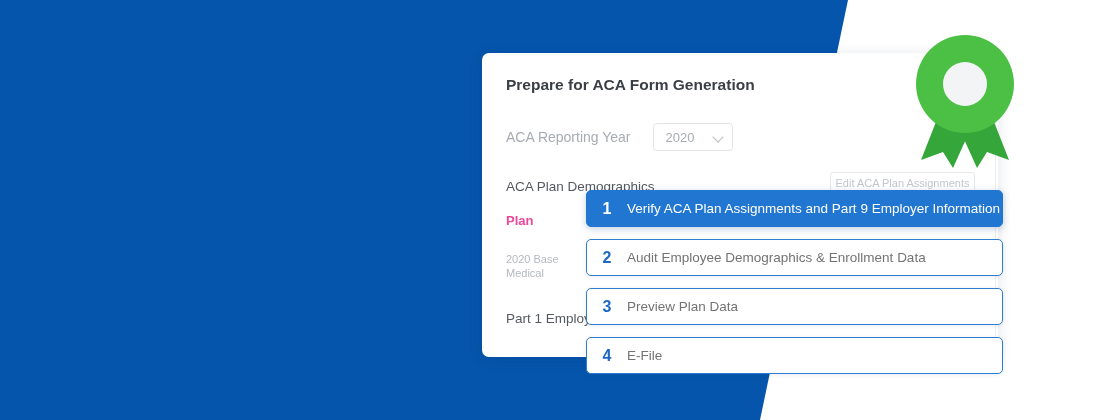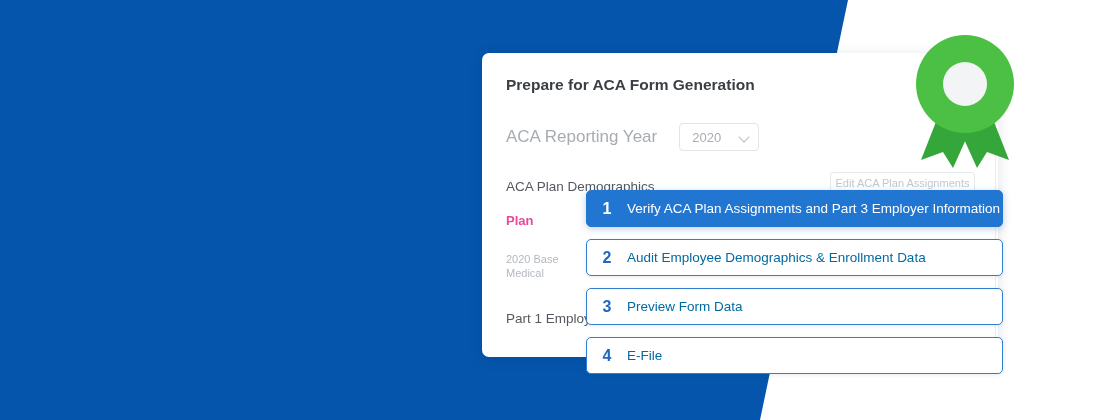--- a/index.html
+++ b/index.html
@@ -79,21 +79,21 @@
   }
 
   .field-row {
     position: absolute;
     left: 24px;
     top: 70px;
     display: flex;
     align-items: center;
   }
   .field-label {
-    font-size: 17px;
+    font-size: 14px;
     color: #a7acb2;
     margin-right: 22px;
     white-space: nowrap;
   }
   .select-box {
     width: 80px;
     height: 28px;
     border: 1px solid #e2e5e8;
     border-radius: 4px;
     background: #ffffff;
@@ -223,21 +223,21 @@
     width: 40px;
     text-align: center;
     font-size: 16px;
     font-weight: bold;
     color: #1d68c4;
     flex: none;
   }
   .step.active .step-num { color: #ffffff; }
   .step-label {
     font-size: 13.5px;
-    color: #0369a1;
+    color: #737373;
     white-space: nowrap;
   }
   .step.active .step-label {
     color: #ffffff;
     font-weight: normal;
   }
 
   
   .badge {
     position: absolute;
@@ -287,29 +287,29 @@
     </div>
 
     <div class="subsection-label">Part 1 Employer Inf</div>
 
     <div class="card-vline"></div>
   </div>
 
   <div class="steps">
     <div class="step active">
       <span class="step-num">1</span>
-      <span class="step-label">Verify ACA Plan Assignments and Part 3 Employer Information</span>
+      <span class="step-label">Verify ACA Plan Assignments and Part 9 Employer Information</span>
     </div>
     <div class="step">
       <span class="step-num">2</span>
       <span class="step-label">Audit Employee Demographics &amp; Enrollment Data</span>
     </div>
     <div class="step">
       <span class="step-num">3</span>
-      <span class="step-label">Preview Form Data</span>
+      <span class="step-label">Preview Plan Data</span>
     </div>
     <div class="step">
       <span class="step-num">4</span>
       <span class="step-label">E-File</span>
     </div>
   </div>
 
   <div class="badge">
     <svg width="104" height="136" viewBox="0 0 104 136" xmlns="http://www.w3.org/2000/svg">
       <path d="M30 72 L8 128 L30 120 L40 136 L58 96 Z" fill="#35a63a"></path>

